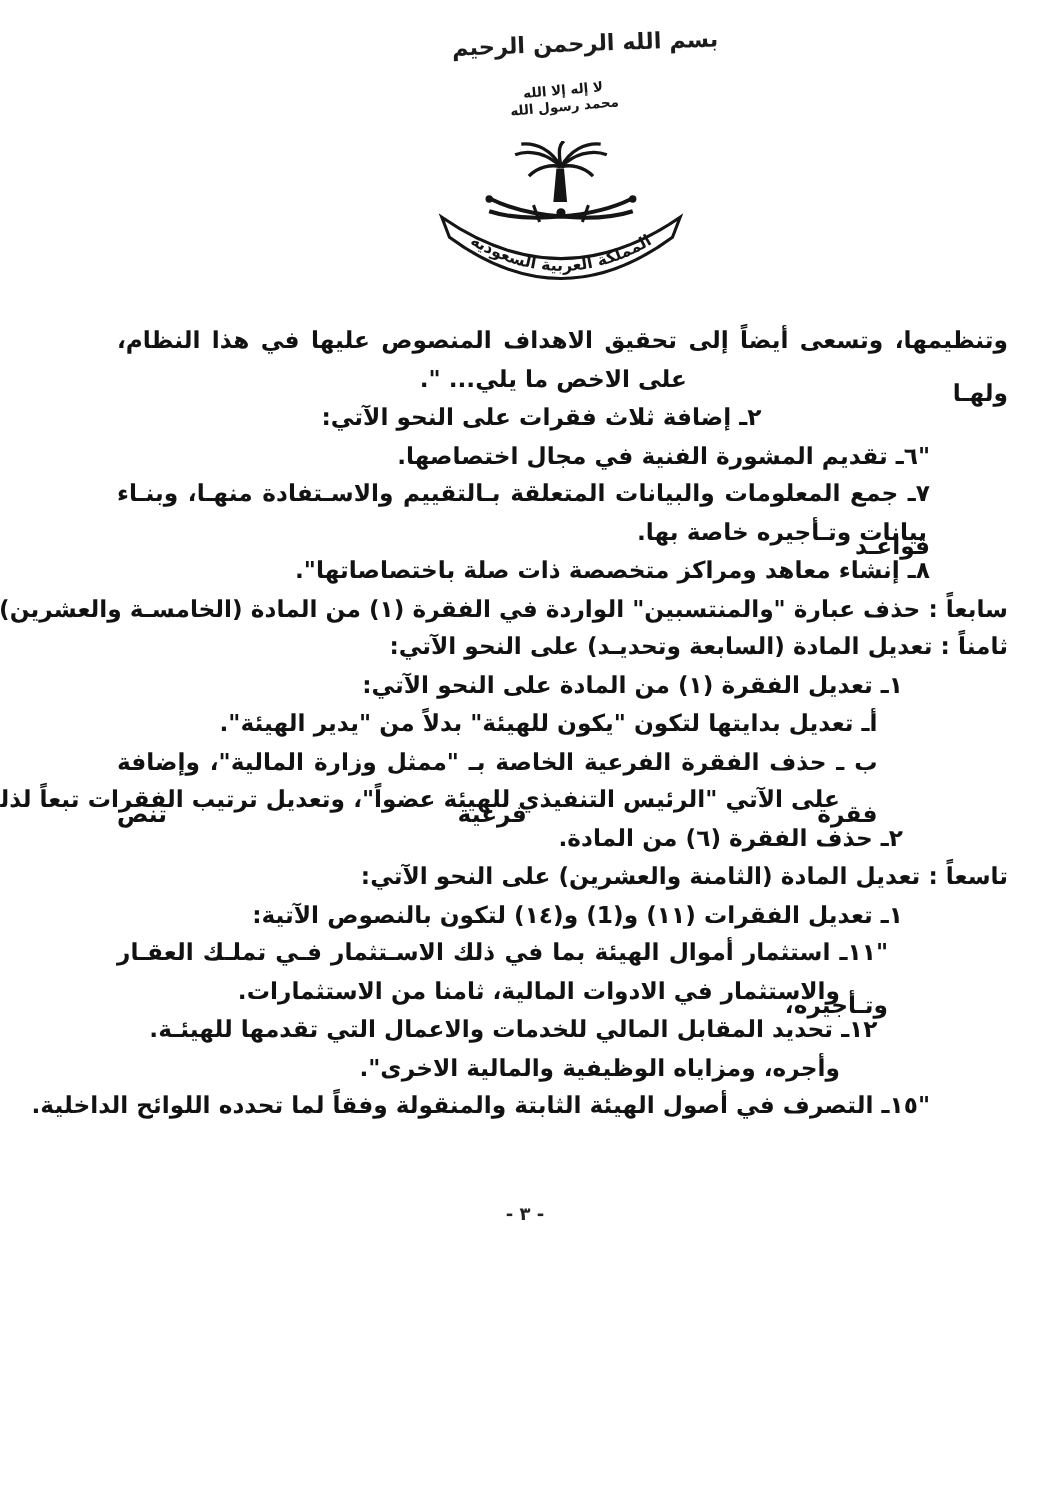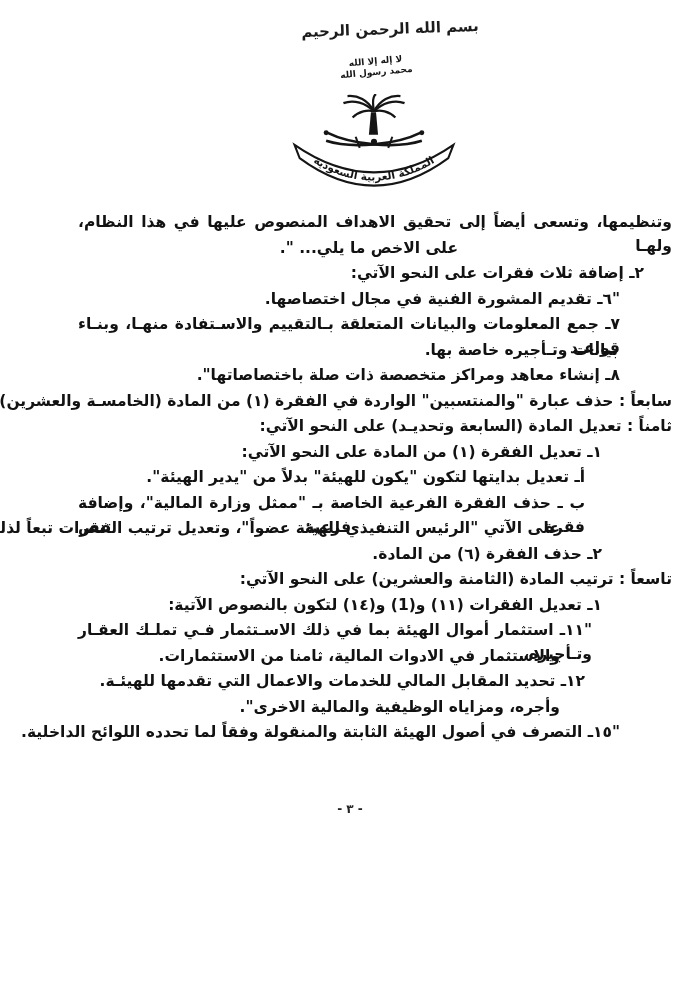--- a/index.html
+++ b/index.html
@@ -31,25 +31,25 @@
   .banner-text{font-size:10.5px;font-weight:bold;fill:#151515;
     font-family:"DejaVu Sans",sans-serif;}
   
   .doc-body{
     position:absolute;top:210px;left:78px;right:28px;
     direction:rtl;
   }
   .line{
     direction:rtl;text-align:right;
     font-size:15.5px;font-weight:bold;color:#121212;
-    height:25.5px;line-height:24px;white-space:nowrap;
+    height:25.5px;line-height:35px;white-space:nowrap;
   }
   .fj{white-space:normal;text-align:justify;text-align-last:justify;text-justify:inter-word;}
   
-  .in1{padding-right:28px;}
+  .in1{padding-right:28px;text-align:center;}
   .in2{padding-right:52px;}
   .in3{padding-right:70px;}
   .in4{padding-right:87px;}
   .inc{padding-right:112px;}
   .inq{padding-right:80px;}
   .inw{padding-right:54px;}
   .inbig{padding-right:214px;}
   
   .page-number{
     position:absolute;top:802px;left:0;width:700px;
@@ -111,21 +111,21 @@
     <div class="line fj in2">٧ـ جمع المعلومات والبيانات المتعلقة بـالتقييم والاسـتفادة منهـا، وبنـاء قواعـد</div>
     <div class="line inw">بيانات وتـأجيره خاصة بها.</div>
     <div class="line in2">٨ـ إنشاء معاهد ومراكز متخصصة ذات صلة باختصاصاتها".</div>
     <div class="line">سابعاً : حذف عبارة "والمنتسبين" الواردة في الفقرة (١) من المادة (الخامسـة والعشرين).</div>
     <div class="line">ثامناً : تعديل المادة (السابعة وتحديـد) على النحو الآتي:</div>
     <div class="line in3">١ـ تعديل الفقرة (١) من المادة على النحو الآتي:</div>
     <div class="line in4">أـ تعديل بدايتها لتكون "يكون للهيئة" بدلاً من "يدير الهيئة".</div>
     <div class="line fj in4">ب ـ حذف الفقرة الفرعية الخاصة بـ "ممثل وزارة المالية"، وإضافة فقرة فرعية تنص</div>
     <div class="line inc">على الآتي "الرئيس التنفيذي للهيئة عضواً"، وتعديل ترتيب الفقرات تبعاً لذلك.</div>
     <div class="line in3">٢ـ حذف الفقرة (٦) من المادة.</div>
-    <div class="line">تاسعاً : ترتيب المادة (الثامنة والعشرين) على النحو الآتي:</div>
+    <div class="line">تاسعاً : تعديل المادة (الثامنة والعشرين) على النحو الآتي:</div>
     <div class="line in3">١ـ تعديل الفقرات (١١) و(1) و(١٤) لتكون بالنصوص الآتية:</div>
     <div class="line fj inq">"١١ـ استثمار أموال الهيئة بما في ذلك الاسـتثمار فـي تملـك العقـار وتـأجيره،</div>
     <div class="line inc">والاستثمار في الادوات المالية، ثامنا من الاستثمارات.</div>
     <div class="line in4">١٢ـ تحديد المقابل المالي للخدمات والاعمال التي تقدمها للهيئـة.</div>
     <div class="line inc">وأجره، ومزاياه الوظيفية والمالية الاخرى".</div>
     <div class="line in2">"١٥ـ التصرف في أصول الهيئة الثابتة والمنقولة وفقاً لما تحدده اللوائح الداخلية.</div>
   </div>
 
   <div class="page-number">- ٣ -</div>
 

